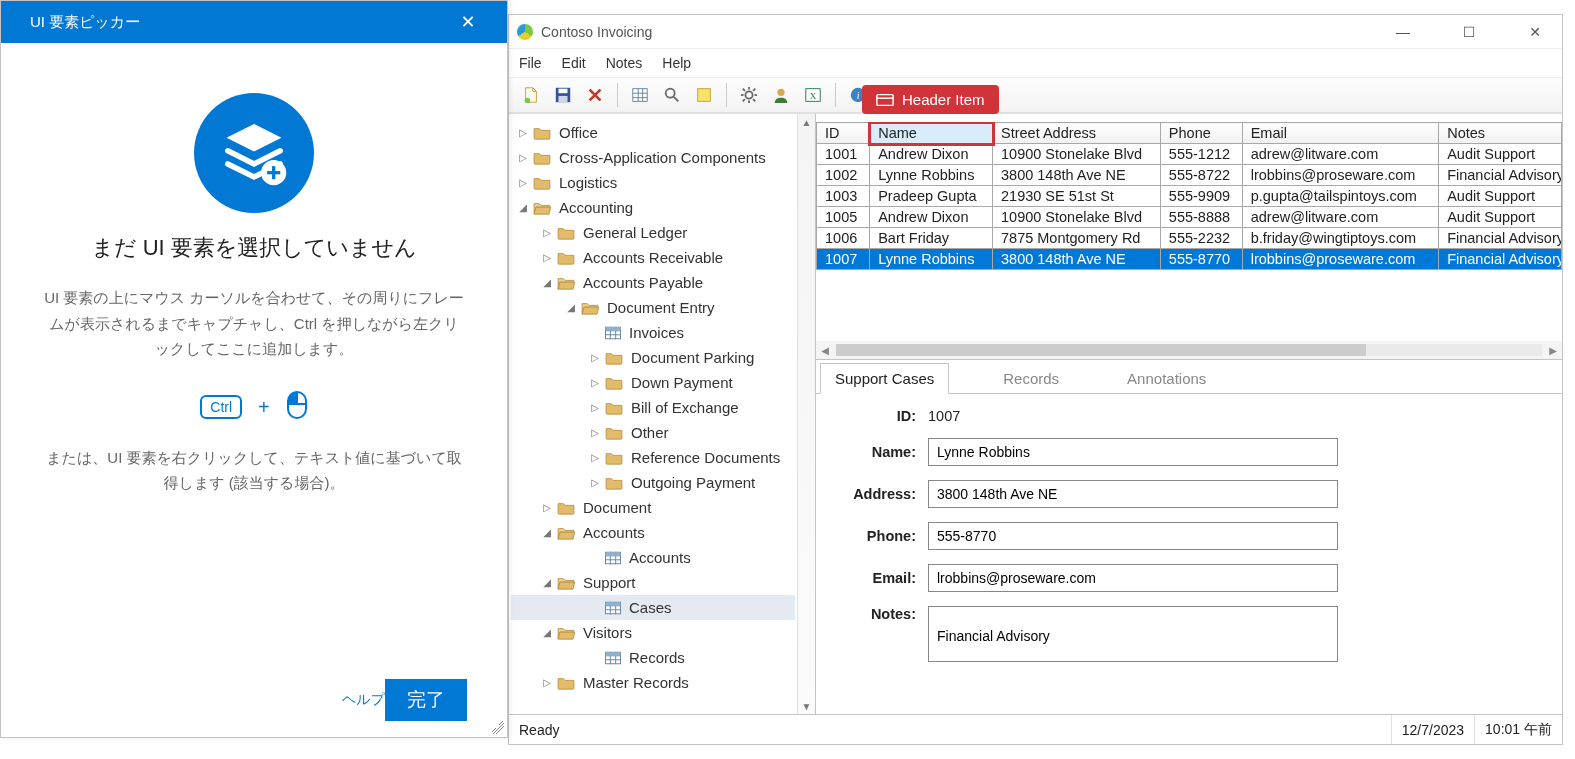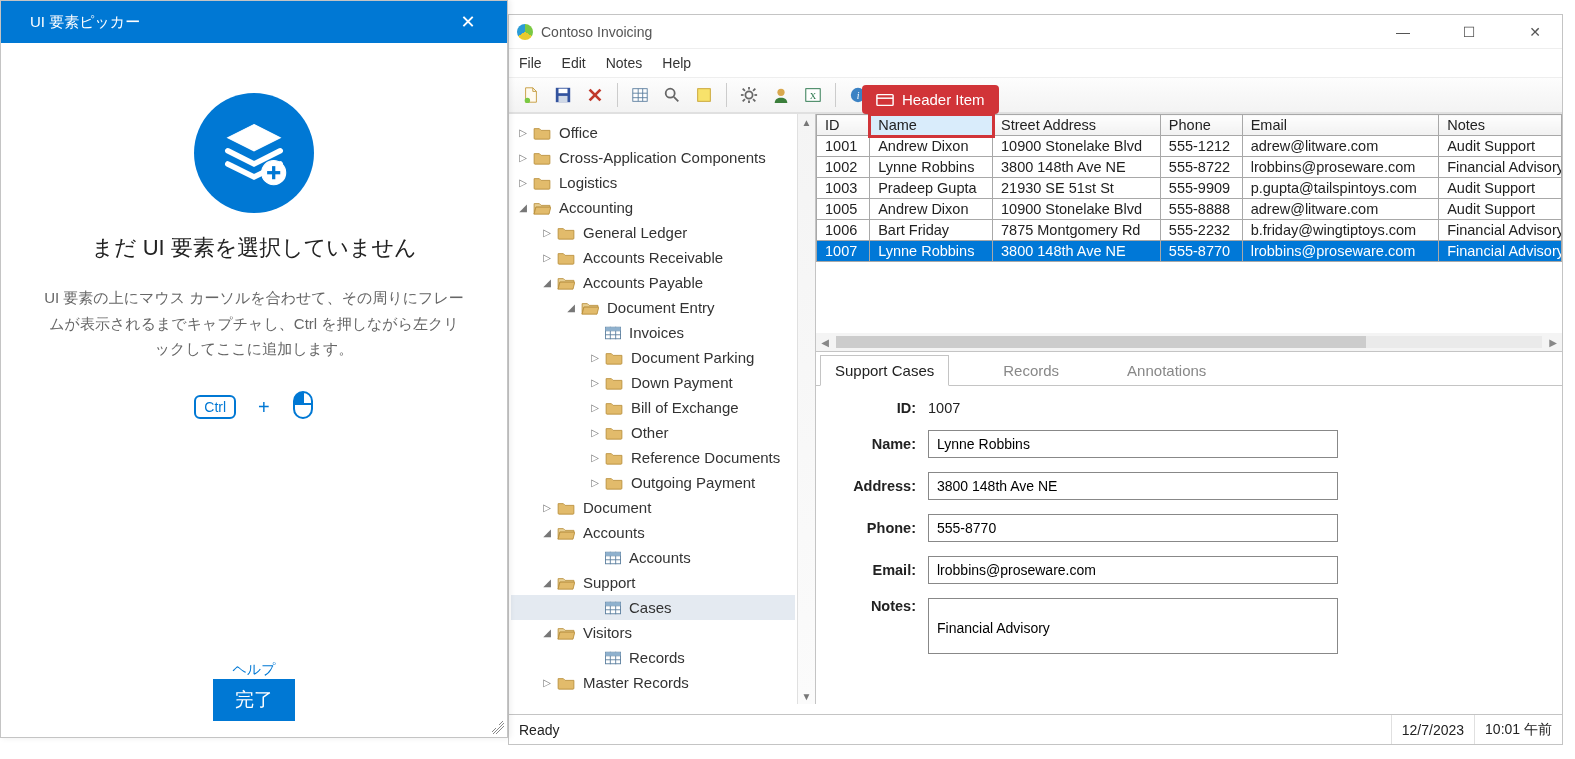--- a/index.html
+++ b/index.html
@@ -22,23 +22,23 @@
   
   .picker{position:absolute;left:0;top:0;width:508px;height:738px;background:#fff;border:1px solid var(--border);display:flex;flex-direction:column;box-shadow:2px 0 6px rgba(0,0,0,.08);z-index:10;}
   .picker-titlebar{height:42px;background:var(--blue);color:#fff;display:flex;align-items:center;justify-content:space-between;padding:0 29px;}
   .picker-titlebar .ttl{font-size:15px;}
   .picker-titlebar .x{font-size:18px;width:20px;text-align:center;}
   .picker-body{flex:1;overflow:auto;padding:0 24px;text-align:center;}
   .picker-icon{width:120px;height:120px;border-radius:60px;background:var(--blue);margin:50px auto 20px;display:flex;align-items:center;justify-content:center;color:#fff;}
   .picker-icon svg{width:70px;height:70px;display:block;}
   .picker h2{font-weight:400;font-size:22px;margin:14px 0 22px;}
   .picker p{color:var(--muted);font-size:15px;line-height:1.7;margin:0 auto 28px;max-width:420px;}
-  .hints{display:flex;align-items:center;justify-content:center;gap:22px;color:var(--blue);font-size:20px;margin-bottom:20px;}
+  .hints{display:flex;align-items:center;justify-content:center;gap:16px;color:var(--blue);font-size:20px;margin-bottom:20px;}
   .kbd{border:2px solid var(--blue);border-radius:6px;padding:2px 8px;font-size:14px;color:var(--blue);}
-  .picker-footer{display:flex;align-items:center;justify-content:flex-end;padding:16px 40px;flex-direction:column;}
+  .picker-footer{display:flex;align-items:center;justify-content:flex-end;padding:16px 40px;}
   .picker-footer .help{color:var(--blue);}
   .picker-footer .done{background:var(--blue);color:#fff;border:none;padding:8px 22px;font-size:19px;}
   .resize-grip{position:absolute;right:3px;bottom:3px;width:14px;height:14px;background:
     linear-gradient(135deg,transparent 0 50%,#888 50% 52%,transparent 52% 60%,#888 60% 62%,transparent 62% 70%,#888 70% 72%,transparent 72%);}
 
   
   .app{position:absolute;left:508px;top:14px;right:12px;bottom:14px;border:1px solid var(--border);background:#fff;display:flex;flex-direction:column;}
   .titlebar{height:34px;display:flex;align-items:center;justify-content:space-between;padding:0 4px 0 8px;border-bottom:1px solid #eee;}
   .titlebar-left{display:flex;align-items:center;gap:8px;color:#555;font-size:14px;}
   .app-ico{width:16px;height:16px;border-radius:8px;background:conic-gradient(#7ac943 0 120deg,#e8ca2f 120deg 240deg,#2a9bd6 240deg 360deg);}
@@ -68,21 +68,21 @@
   .ico-folder{width:18px;height:14px;margin-right:8px;}
   .ico-grid{width:16px;height:14px;margin-right:8px;}
   .tnode.sel{background:#e4eaf1;}
   .indent0{padding-left:6px;}
   .indent1{padding-left:30px;}
   .indent2{padding-left:54px;}
   .indent3{padding-left:78px;} 
   .ico-folder svg,.ico-grid svg{width:100%;height:100%;display:block;}
 
   
-  .right{flex:1;display:flex;flex-direction:column;overflow:hidden;}
+  .right{flex:1;display:flex;flex-direction:column;overflow:hidden;margin-top:8px;}
   .grid-wrap{height:238px;display:flex;flex-direction:column;border-bottom:1px solid var(--border);}
   table.grid{border-collapse:collapse;width:100%;table-layout:fixed;font-size:14.5px;}
   table.grid th,table.grid td{border:1px solid #a8a8a8;padding:2px 8px;height:21px;text-align:left;white-space:nowrap;overflow:hidden;}
   table.grid th{background:linear-gradient(#fefefe,#f1f1f1);font-weight:400;}
   table.grid th.picked{outline:3px solid #d13438;outline-offset:-1px;background:#d9ecfb;}
   table.grid tr.sel td{background:var(--row-sel);color:#fff;}
   .grid-fill{flex:1;}
   .hscroll{height:18px;background:#f4f4f4;display:flex;align-items:center;font-size:10px;color:#888;}
   .hscroll .arrow{width:18px;text-align:center;}
   .hscroll .track{flex:1;height:12px;background:#eaeaea;position:relative;margin:0 2px;}
@@ -93,21 +93,21 @@
   .tab.active{color:#222;border:1px solid var(--border);border-bottom:1px solid #fff;background:#fff;position:relative;top:1px;}
 
   .form{flex:1;padding:14px 20px;overflow:auto;}
   .frow{display:flex;align-items:center;margin-bottom:14px;}
   .frow.top{align-items:flex-start;}
   .flabel{width:80px;text-align:right;margin-right:12px;font-weight:600;font-size:14.5px;}
   .fval{font-size:14.5px;}
   .finput{width:410px;height:28px;border:1px solid #888;padding:3px 8px;font-family:inherit;font-size:14px;}
   .finput.tall{height:56px;padding-top:6px;}
 
-  .statusbar{height:30px;border-top:1px solid var(--border);display:flex;align-items:stretch;margin-top:10px;}
+  .statusbar{height:30px;border-top:1px solid var(--border);display:flex;align-items:stretch;}
   .status-seg{display:flex;align-items:center;padding:0 10px;border-left:1px solid var(--border-light);font-size:14px;}
   .status-seg.main{flex:1;border-left:none;}
 </style>
 </head>
 <body>
 
 <div class="stage">
 
   <div class="picker">
     <div class="picker-titlebar">
@@ -133,20 +133,21 @@
         <span>
           <svg width="22" height="30" viewBox="0 0 22 30">
               <rect x="2" y="2" width="18" height="26" rx="9" fill="none" stroke="#0078d4" stroke-width="2"></rect>
               <path d="M11 2 V14" stroke="#0078d4" stroke-width="2"></path>
               <path d="M2 14 H20" stroke="#0078d4" stroke-width="2"></path>
               <path d="M3 3 Q11 -1 11 13 H3 Z" fill="#0078d4" opacity="0"></path>
               <path d="M11 2 A9 9 0 0 0 2 11 V14 H11 Z" fill="#0078d4"></path>
             </svg>
         </span>
       </div>
+      <p>または、UI 要素を右クリックして、テキスト値に基づいて取得します (該当する場合)。</p>
     </div>
     <div class="picker-footer">
       <a class="help">ヘルプ</a>
       <button class="done">完了</button>
     </div>
     <div class="resize-grip"></div>
   </div>
 
   <div class="app">
 

